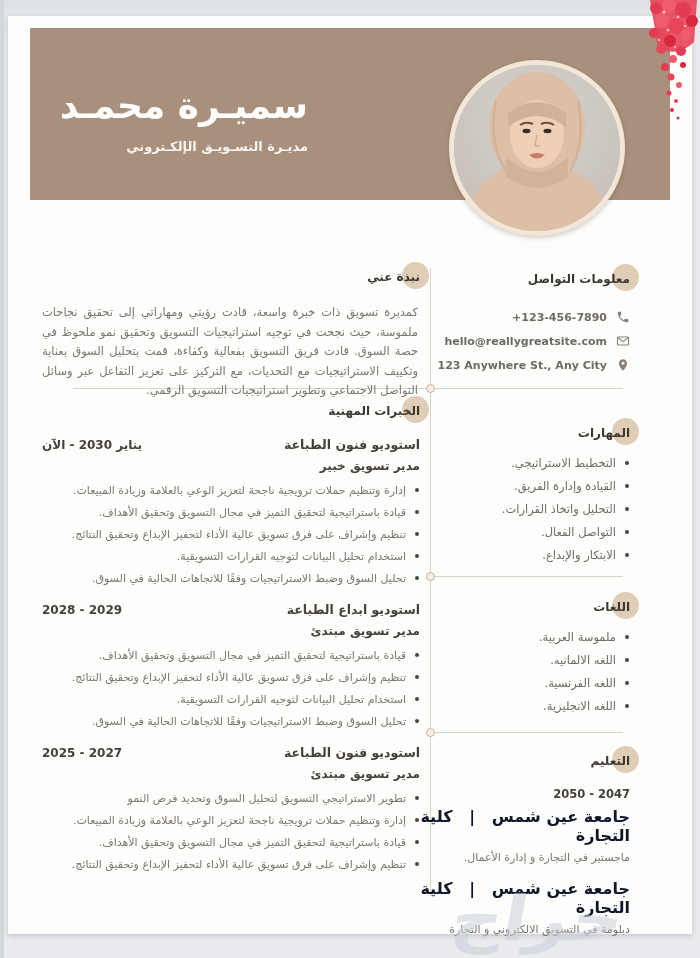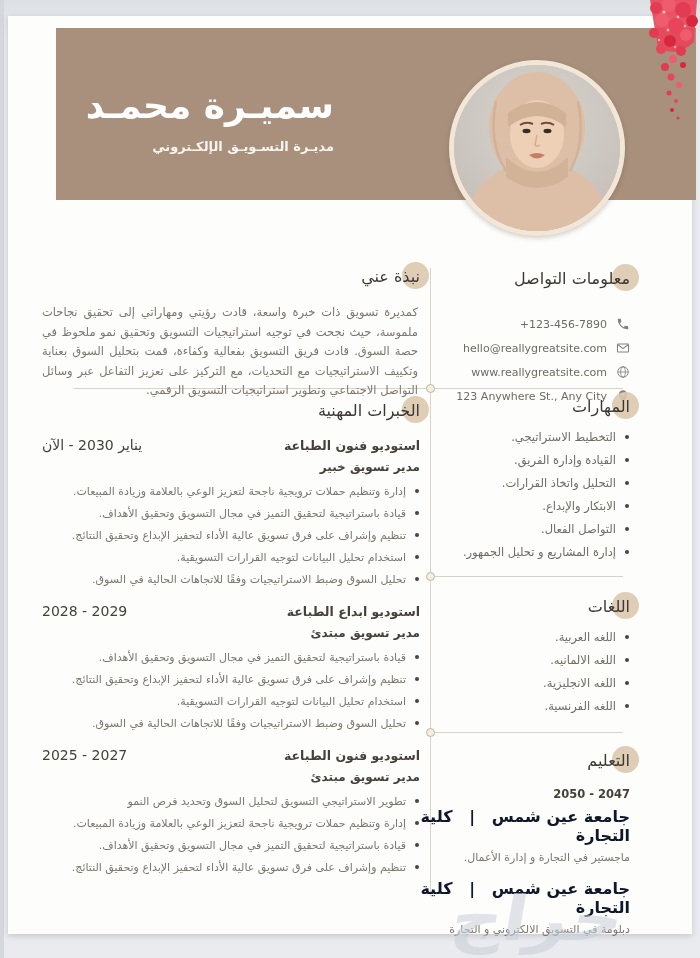--- a/index.html
+++ b/index.html
@@ -10,21 +10,21 @@
   }
   .edge-strip{position:absolute;left:0;top:0;width:4px;height:100%;background:#d4d7db;}
 
   
   .page{
     position:absolute;left:8px;top:16px;width:684px;height:918px;
     background:#fdfdfc;box-shadow:0 2px 6px rgba(40,40,60,.18);
   }
 
   
-  .band{position:absolute;left:22px;top:12px;width:640px;height:172px;background:#a8907d;margin-left:26px;}
+  .band{position:absolute;left:22px;top:12px;width:640px;height:172px;background:#a8907d;}
   .name-block{position:absolute;right:362px;top:56px;width:260px;direction:rtl;text-align:right;color:#ffffff;}
   .name-block h1{margin:0;font-size:36px;line-height:44px;font-weight:bold;letter-spacing:2px;}
   .name-block .subtitle{margin-top:11px;font-size:13px;font-weight:bold;letter-spacing:1px;color:#f8f4ee;text-align:right;}
 
   
   .photo{
     position:absolute;left:441px;top:44px;width:176px;height:176px;box-sizing:border-box;
     border:5px solid #f2e7d6;border-radius:50%;overflow:hidden;background:#cdc7c2;
     box-shadow:0 2px 5px rgba(80,60,40,.25);
   }
@@ -48,62 +48,62 @@
   .hline.r1{left:422px;top:560px;width:193px;}
   .hline.r2{left:422px;top:716px;width:193px;}
   .node{
     position:absolute;left:418px;width:9px;height:9px;box-sizing:border-box;
     border:1px solid #c4b6a1;background:#f3ede2;border-radius:50%;
   }
   .node.n1{top:368px;} .node.n2{top:556px;} .node.n3{top:712px;}
 
   
   .sec{position:absolute;direction:rtl;text-align:right;}
-  h2{margin:0;font-size:16px;line-height:22px;font-weight:normal;color:#3d3731;position:relative;}
+  h2{margin:0;font-size:12px;line-height:22px;font-weight:bold;color:#3d3731;position:relative;}
   h2 .blob{
     position:absolute;right:-9px;top:-4px;width:27px;height:27px;border-radius:50%;
     background:#dcc8ae;opacity:.9;
   }
   h2 .h2t{position:relative;}
 
   
   .sec-about{right:272px;top:250px;width:378px;}
   .sec-about p{
     margin:15px 2px 0 0;font-size:11.5px;line-height:19.5px;color:#7c766f;
     text-align:justify;
   }
   .sec-exp{right:272px;top:384px;width:378px;}
   .exp-entry{margin-top:17px;}
   .exp-entry.first{margin-top:15px;}
   .exp-head{display:flex;justify-content:space-between;align-items:baseline;}
   .company{font-size:12.5px;font-weight:bold;color:#46403a;}
-  .date{font-size:14px;font-weight:normal;color:#46403a;}
+  .date{font-size:12px;font-weight:bold;color:#46403a;}
   .role{margin-top:7px;font-size:12px;font-weight:bold;color:#46403a;}
   ul{list-style:none;margin:0;padding:0;text-align:right;}
   .sec-exp ul{margin-top:11px;}
   .sec-exp li{
     position:relative;padding-right:14px;margin-bottom:9px;
     font-size:11px;line-height:13px;color:#7c766f;white-space:nowrap;
   }
   li.dot::before{
     content:"";position:absolute;right:1px;top:4px;width:4px;height:4px;
     border-radius:50%;background:#4a443d;
   }
 
   
   .sec-contact{right:62px;top:252px;width:215px;}
-  .contact-list{margin-top:27px;}
+  .contact-list{margin-top:20px;font-weight:bold;}
   .contact-row{
     display:flex;align-items:center;gap:9px;justify-content:flex-start;
     margin-bottom:10px;font-size:11px;color:#6f6a63;direction:rtl;
   }
   .contact-row .cval{direction:ltr;}
   .cicon{width:14px;height:14px;flex:0 0 14px;}
 
-  .sec-skills{right:62px;top:380px;width:215px;}
+  .sec-skills{right:62px;top:406px;width:215px;}
   .sec-skills ul, .sec-lang ul{margin-top:13px;}
   .sec-skills li, .sec-lang li{
     position:relative;padding-right:14px;margin-bottom:10px;
     font-size:11.5px;line-height:13px;color:#6f6a63;white-space:nowrap;
   }
   .sec-lang{right:62px;top:580px;width:215px;}
 
   .sec-edu{right:62px;top:734px;width:230px;}
   .edu-entry{margin-top:15px;}
   .edu-date{font-size:11.5px;font-weight:bold;color:#46403a;}
@@ -220,55 +220,46 @@
       </div>
       <div class="contact-row">
         <svg class="cicon" viewBox="0 0 24 24">
             <rect x="2.5" y="5" width="19" height="14" rx="1.5" fill="none" stroke="#8a8078" stroke-width="1.8"></rect>
             <path d="M3.5 6.5 12 13l8.5-6.5" fill="none" stroke="#8a8078" stroke-width="1.8"></path>
           </svg>
         <span class="cval">hello@reallygreatsite.com</span>
       </div>
       <div class="contact-row">
         <svg class="cicon" viewBox="0 0 24 24">
-            <circle cx="12" cy="12" r="9" fill="none" stroke="#8a8078" stroke-width="1.6"></circle>
-            <ellipse cx="12" cy="12" rx="4" ry="9" fill="none" stroke="#8a8078" stroke-width="1.4"></ellipse>
-            <path d="M3 12h18" stroke="#8a8078" stroke-width="1.4"></path>
-          </svg>
-        <span class="cval">www.reallygreatsite.com</span>
-      </div>
-      <div class="contact-row">
-        <svg class="cicon" viewBox="0 0 24 24">
             <path fill="#8a8078" d="M12 2C8.1 2 5 5.1 5 9c0 5.2 7 13 7 13s7-7.8 7-13c0-3.9-3.1-7-7-7z"></path>
             <circle cx="12" cy="9" r="2.6" fill="#fdfdfc"></circle>
           </svg>
         <span class="cval">123 Anywhere St., Any City</span>
       </div>
     </div>
   </section>
 
   <section class="sec sec-skills">
     <h2><span class="blob"></span><span class="h2t">المهارات</span></h2>
     <ul>
       <li class="dot">التخطيط الاستراتيجي.</li>
       <li class="dot">القيادة وإدارة الفريق.</li>
       <li class="dot">التحليل واتخاذ القرارات.</li>
+      <li class="dot">التواصل الفعال.</li>
       <li class="dot">الابتكار والإبداع.</li>
-      <li class="dot">التواصل الفعال.</li>
-      <li class="dot">إدارة المشاريع و تحليل الجمهور.</li>
     </ul>
   </section>
 
   <section class="sec sec-lang">
     <h2><span class="blob"></span><span class="h2t">اللغات</span></h2>
     <ul>
-      <li class="dot">اللغه العربية.</li>
+      <li class="dot">ملموسة العربية.</li>
       <li class="dot">اللغه الالمانيه.</li>
+      <li class="dot">اللغه الفرنسية.</li>
       <li class="dot">اللغه الانجليزية.</li>
-      <li class="dot">اللغه الفرنسية.</li>
     </ul>
   </section>
 
   <section class="sec sec-edu">
     <h2><span class="blob"></span><span class="h2t">التعليم</span></h2>
 
     <div class="edu-entry">
       <div class="edu-date" dir="ltr">2050 - 2047</div>
       <div class="edu-school">جامعة عين شمس&nbsp;&nbsp;&nbsp;|&nbsp;&nbsp;&nbsp;كلية التجارة</div>
       <div class="edu-degree">ماجستير في التجارة و إدارة الأعمال.</div>

